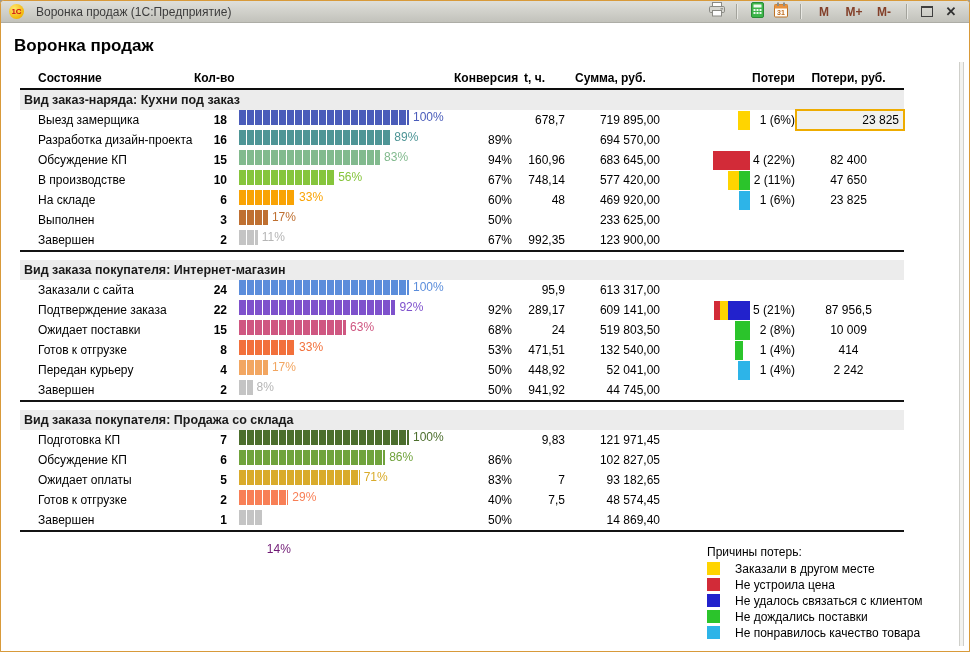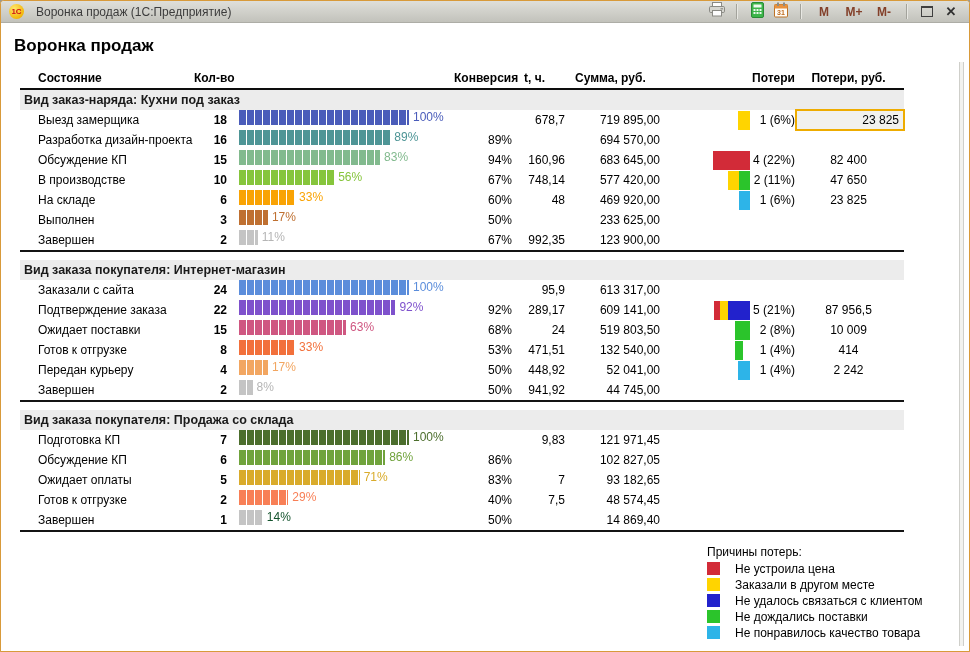--- a/index.html
+++ b/index.html
@@ -386,41 +386,41 @@
               <span class="cell c-time">7,5</span>
               <span class="cell c-sum">48 574,45</span>
               <span class="cell c-loss"></span>
               <span class="cell c-lossrub"></span>
             </div>
             <div class="row">
               <span class="cell c-state">Завершен</span>
               <span class="cell c-count">1</span>
               <div class="cell c-bar barwrap">
                 <div class="bar" style="width: 23.8px; background: repeating-linear-gradient(to right, rgb(196, 196, 196) 0px, rgb(196, 196, 196) 7px, rgba(255, 255, 255, 0.6) 7px, rgba(255, 255, 255, 0.6) 8px);"></div>
-                <span class="bar-label" style="color: #14532d;">14%</span>
+                <span class="bar-label" style="color: #701a75; margin-top: 32px;">14%</span>
               </div>
               <span class="cell c-conv">50%</span>
               <span class="cell c-time"></span>
               <span class="cell c-sum">14 869,40</span>
               <span class="cell c-loss"></span>
               <span class="cell c-lossrub"></span>
             </div>
           </div>
         </div>
 
       <div class="legend">
         <div class="legend-title">Причины потерь:</div>
         <div id="legend-items">
             <div class="legend-item">
+              <span class="legend-swatch" style="background: rgb(255, 212, 0);"></span>
+              <span>Заказали в другом месте</span>
+            </div>
+            <div class="legend-item">
               <span class="legend-swatch" style="background: rgb(210, 43, 56);"></span>
               <span>Не устроила цена</span>
-            </div>
-            <div class="legend-item">
-              <span class="legend-swatch" style="background: rgb(255, 212, 0);"></span>
-              <span>Заказали в другом месте</span>
             </div>
             <div class="legend-item">
               <span class="legend-swatch" style="background: rgb(34, 34, 204);"></span>
               <span>Не удалось связаться с клиентом</span>
             </div>
             <div class="legend-item">
               <span class="legend-swatch" style="background: rgb(43, 196, 43);"></span>
               <span>Не дождались поставки</span>
             </div>
             <div class="legend-item">

